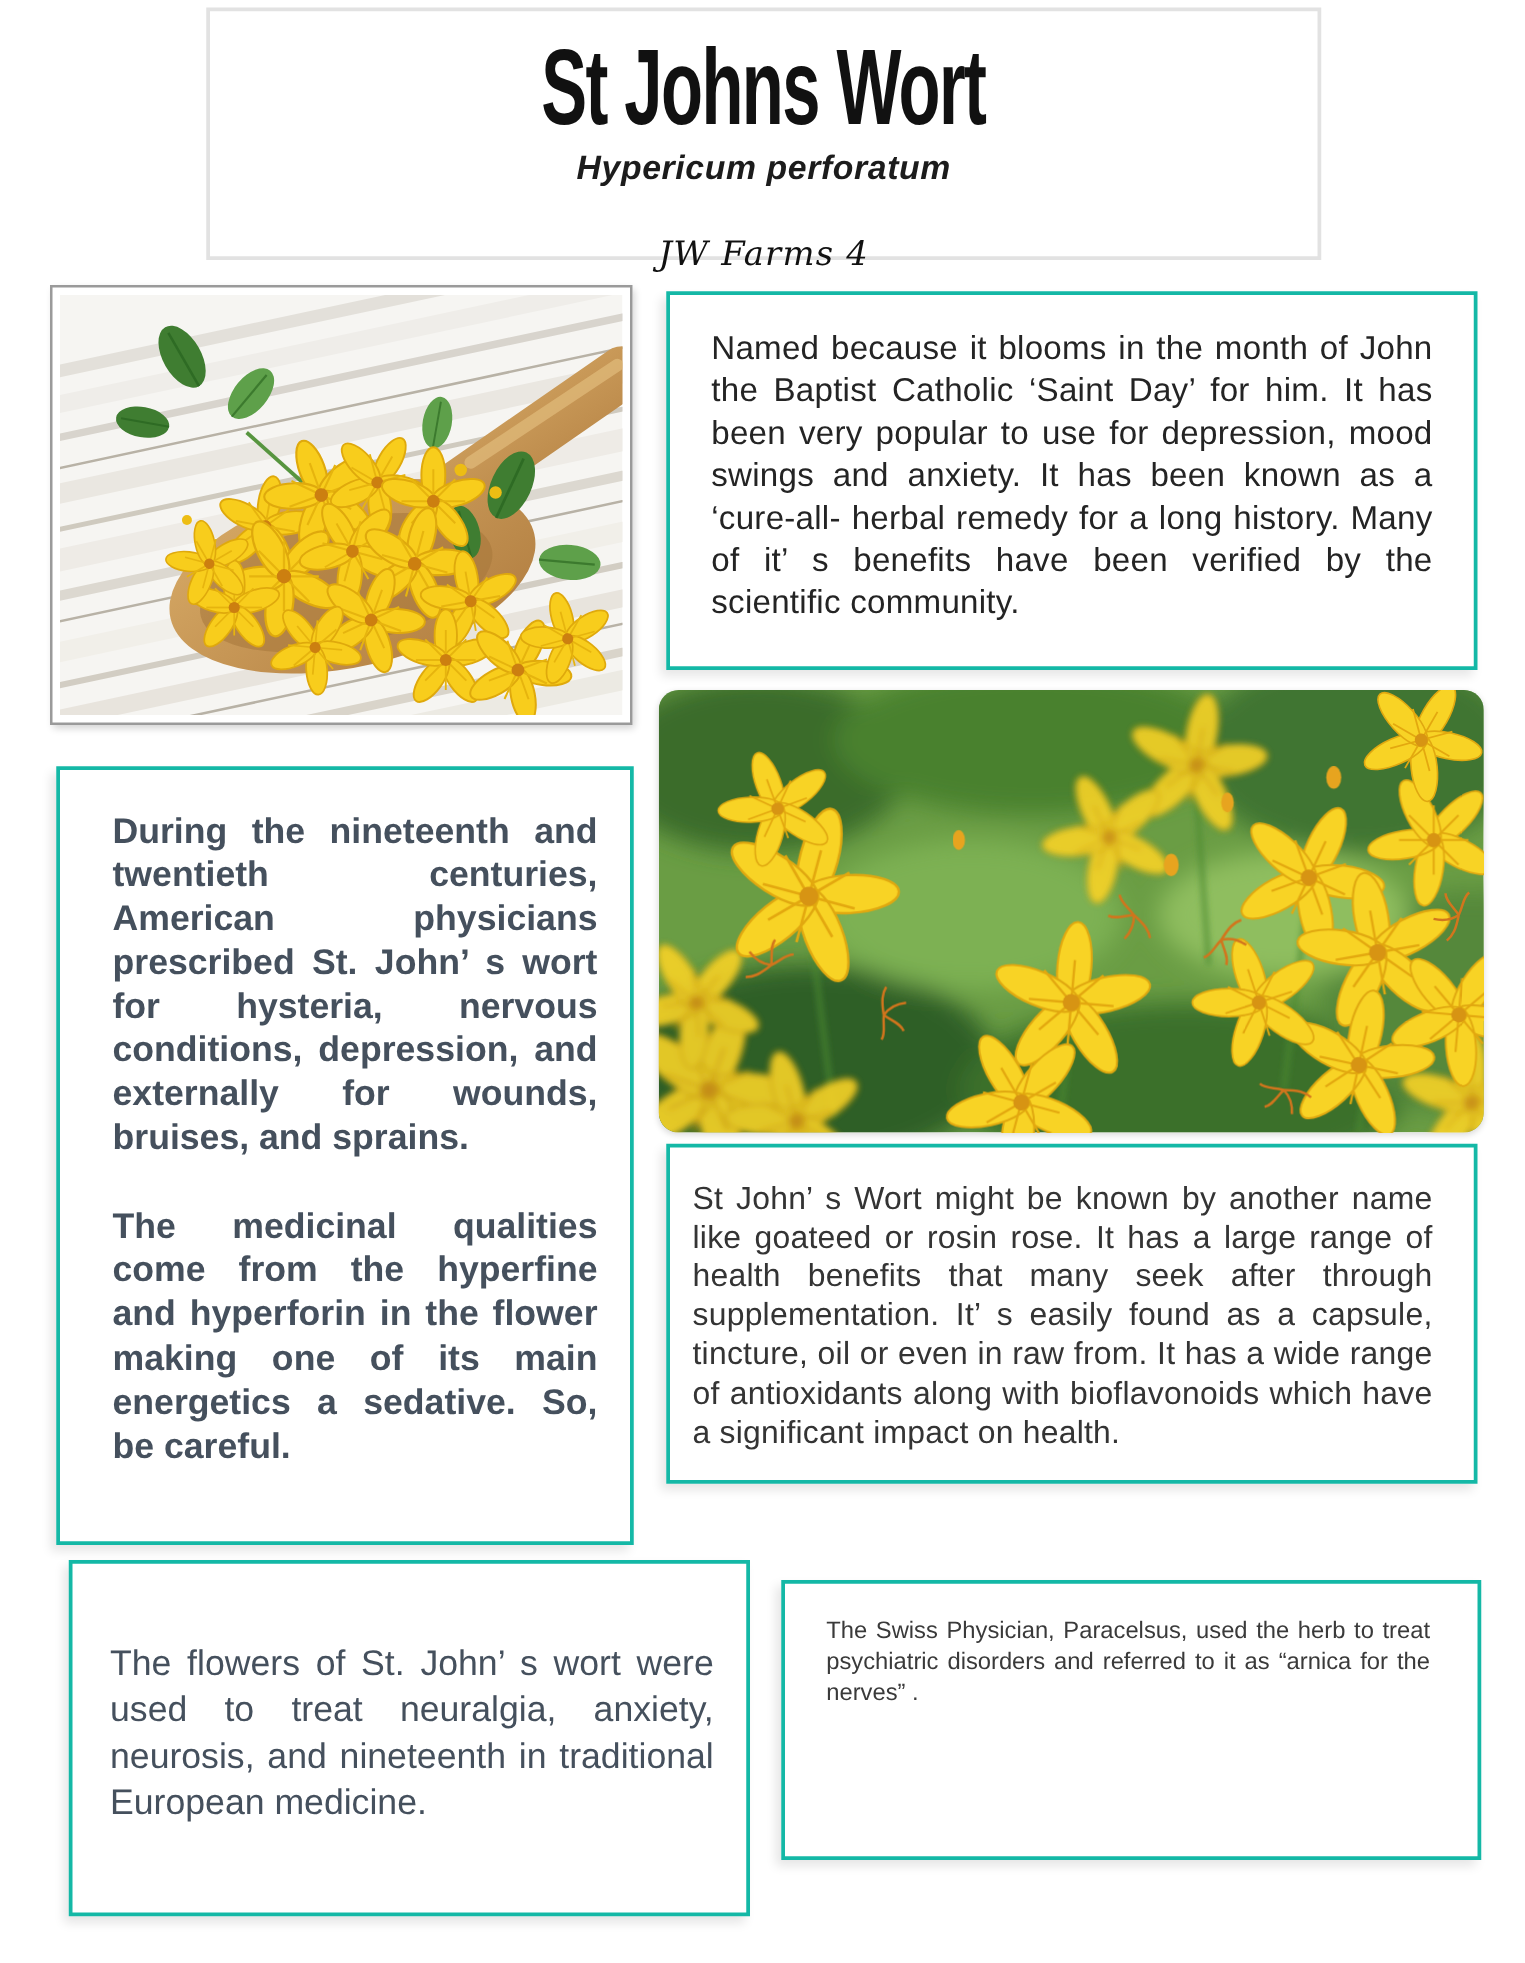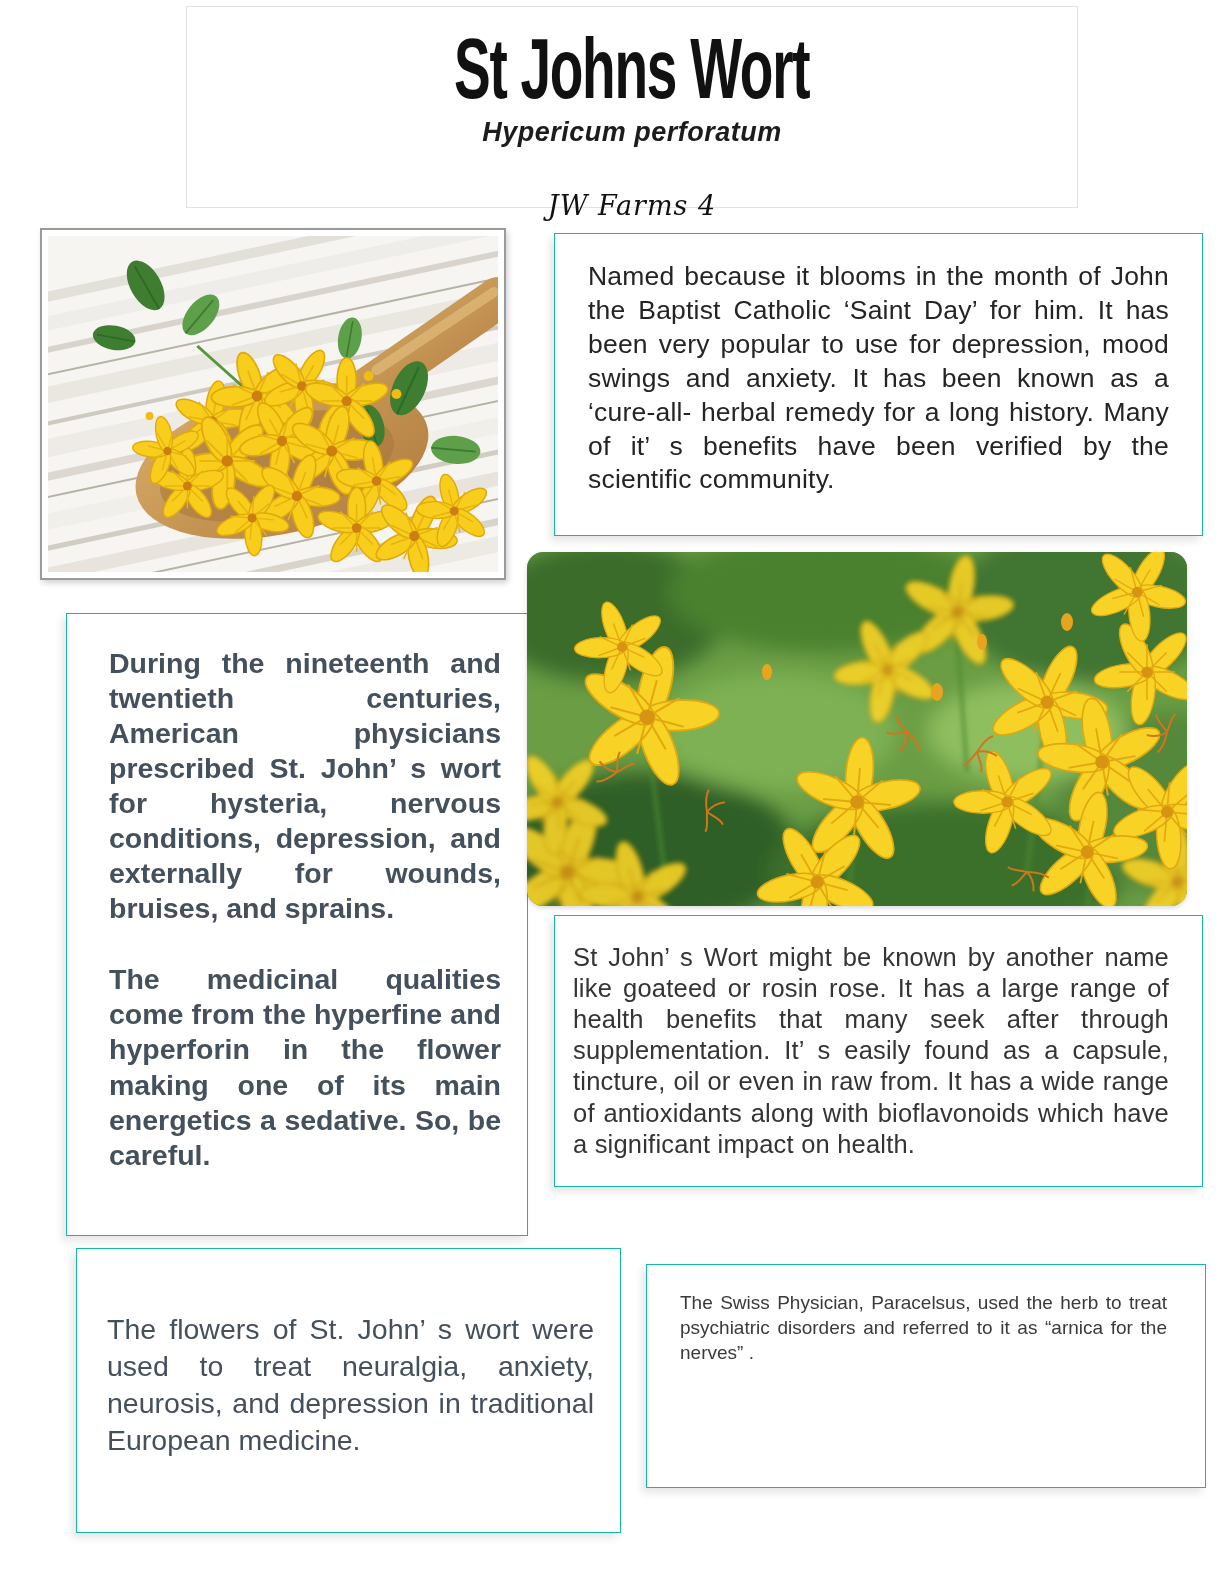--- a/index.html
+++ b/index.html
@@ -2,21 +2,21 @@
 <html><head>
 <meta charset="utf-8">
 <style>
   html,body{margin:0;padding:0;background:#ffffff;}
   .page{
     position:relative;width:1220px;height:1570px;background:#ffffff;overflow:hidden;
     font-family:"Liberation Sans",sans-serif;
   }
   
   .card{
-    position:absolute;background:#ffffff;border:1px solid #14b8a6;box-sizing:border-box;margin-left:21px;
+    position:absolute;background:#ffffff;border:3px solid #14b8a6;box-sizing:border-box;
   }
   .card::before,.card::after{
     content:"";position:absolute;z-index:-1;bottom:7px;width:47%;height:28%;
     box-shadow:0 16px 11px rgba(0,0,0,0.42);
   }
   .card::before{left:9px;transform:skewX(-7deg) rotate(-3.5deg);}
   .card::after{right:9px;transform:skewX(7deg) rotate(3.5deg);}
   .soft-left{box-shadow:-4px 5px 8px rgba(0,0,0,0.10);}
   
   .title-card{left:165px;top:6px;width:892px;height:202px;text-align:center;border-color:#e2e2e2;}
@@ -250,20 +250,20 @@
       <use href="#ws" transform="translate(640,180) rotate(160)"></use>
         <use href="#ws" transform="translate(90,220) rotate(200)"></use>
     </svg>
   </figure>
 
   <section class="card soft-left txt box-names">
     <p>St John’ s Wort might be known by another name like goateed or rosin rose. It has a large range of health benefits that many seek after through supplementation.  It’ s easily found as a capsule, tincture, oil or even in raw from. It has a wide range of antioxidants along with bioflavonoids which have a significant impact on health.</p>
   </section>
 
   <section class="card soft-left txt box-traditional">
-    <p>The flowers of St. John’ s wort were used to treat neuralgia, anxiety, neurosis, and depression in traditional European medicine.</p>
+    <p>The flowers of St. John’ s wort were used to treat neuralgia, anxiety, neurosis, and nineteenth in traditional European medicine.</p>
   </section>
 
   <section class="card soft-left txt box-paracelsus">
     <p>The Swiss Physician, Paracelsus, used the herb to treat psychiatric disorders and referred to it as  “arnica for the nerves”  .</p>
   </section>
 
 </div>
 
 </body></html>

